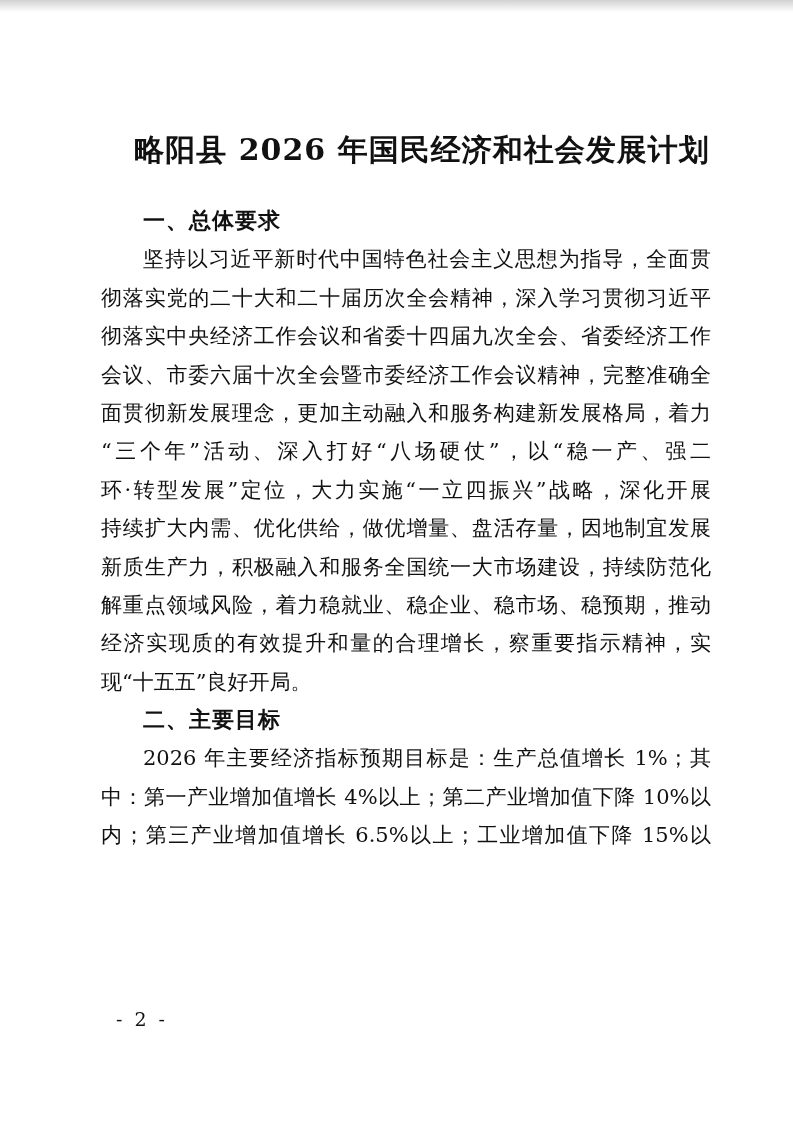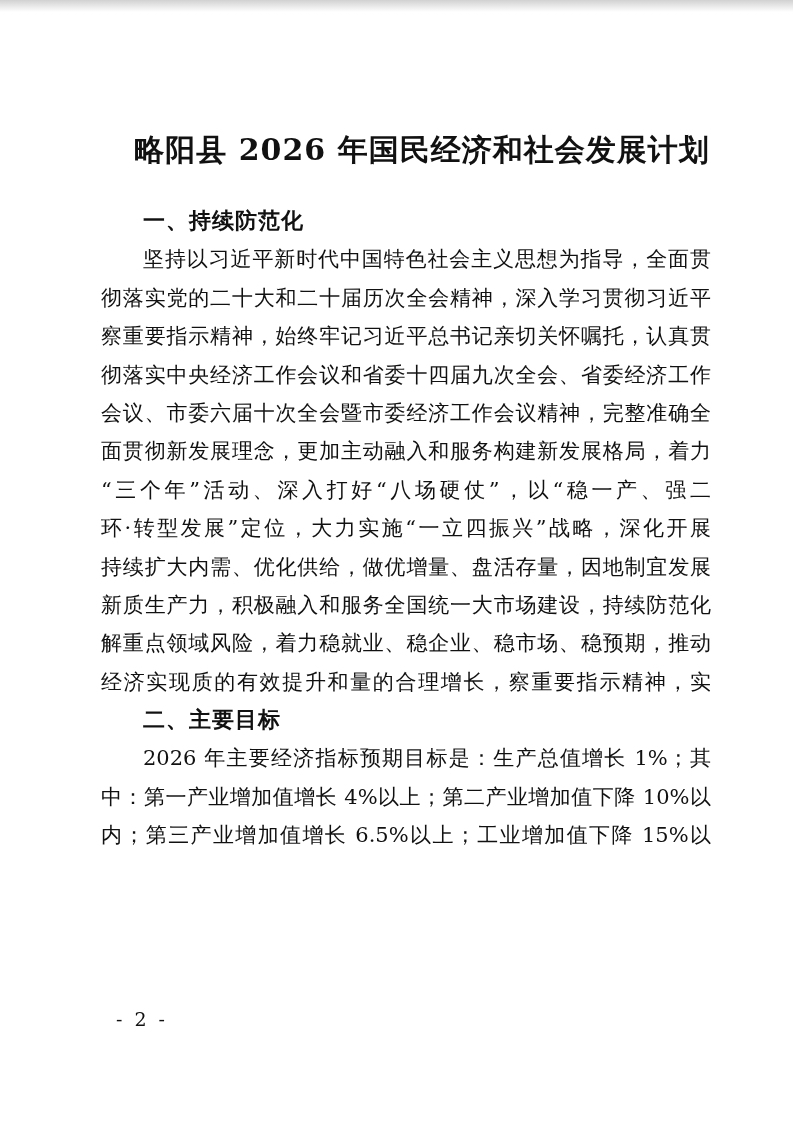--- a/index.html
+++ b/index.html
@@ -79,34 +79,34 @@
 </style>
 </head>
 <body>
 
 <div class="page">
   <div class="scan-shadow"></div>
 
   <h1 class="title">略阳县 2026 年国民经济和社会发展计划</h1>
 
   <div class="flow">
-    <div class="h">一、持续防范化</div>
+    <div class="h">一、总体要求</div>
 
     <div class="line indent">坚持以习近平新时代中国特色社会主义思想为指导，全面贯</div>
     <div class="line">彻落实党的二十大和二十届历次全会精神，深入学习贯彻习近平</div>
-    <div class="line">察重要指示精神，始终牢记习近平总书记亲切关怀嘱托，认真贯</div>
     <div class="line">彻落实中央经济工作会议和省委十四届九次全会、省委经济工作</div>
     <div class="line">会议、市委六届十次全会暨市委经济工作会议精神，完整准确全</div>
     <div class="line">面贯彻新发展理念，更加主动融入和服务构建新发展格局，着力</div>
     <div class="line">“三个年”活动、深入打好“八场硬仗”，以“稳一产、强二</div>
     <div class="line">环·转型发展”定位，大力实施“一立四振兴”战略，深化开展</div>
     <div class="line">持续扩大内需、优化供给，做优增量、盘活存量，因地制宜发展</div>
     <div class="line">新质生产力，积极融入和服务全国统一大市场建设，持续防范化</div>
     <div class="line">解重点领域风险，着力稳就业、稳企业、稳市场、稳预期，推动</div>
     <div class="line">经济实现质的有效提升和量的合理增长，察重要指示精神，实</div>
+    <div class="line endpara">现“十五五”良好开局。</div>
 
     <div class="h">二、主要目标</div>
 
     <div class="line indent">2026 年主要经济指标预期目标是：生产总值增长 1%；其</div>
     <div class="line">中：第一产业增加值增长 4%以上；第二产业增加值下降 10%以</div>
     <div class="line">内；第三产业增加值增长 6.5%以上；工业增加值下降 15%以内；</div>
   </div>
 
   <div class="pagenum">- 2 -</div>
 </div>

